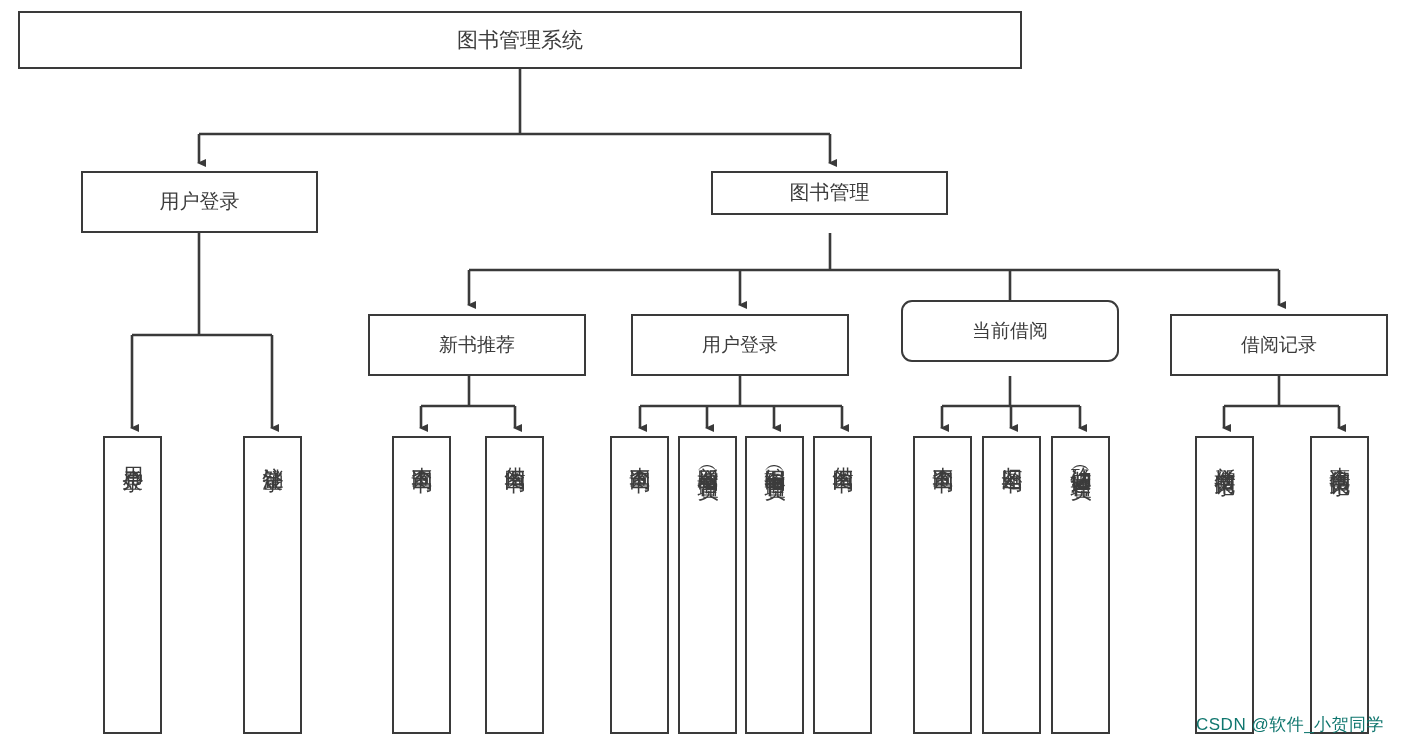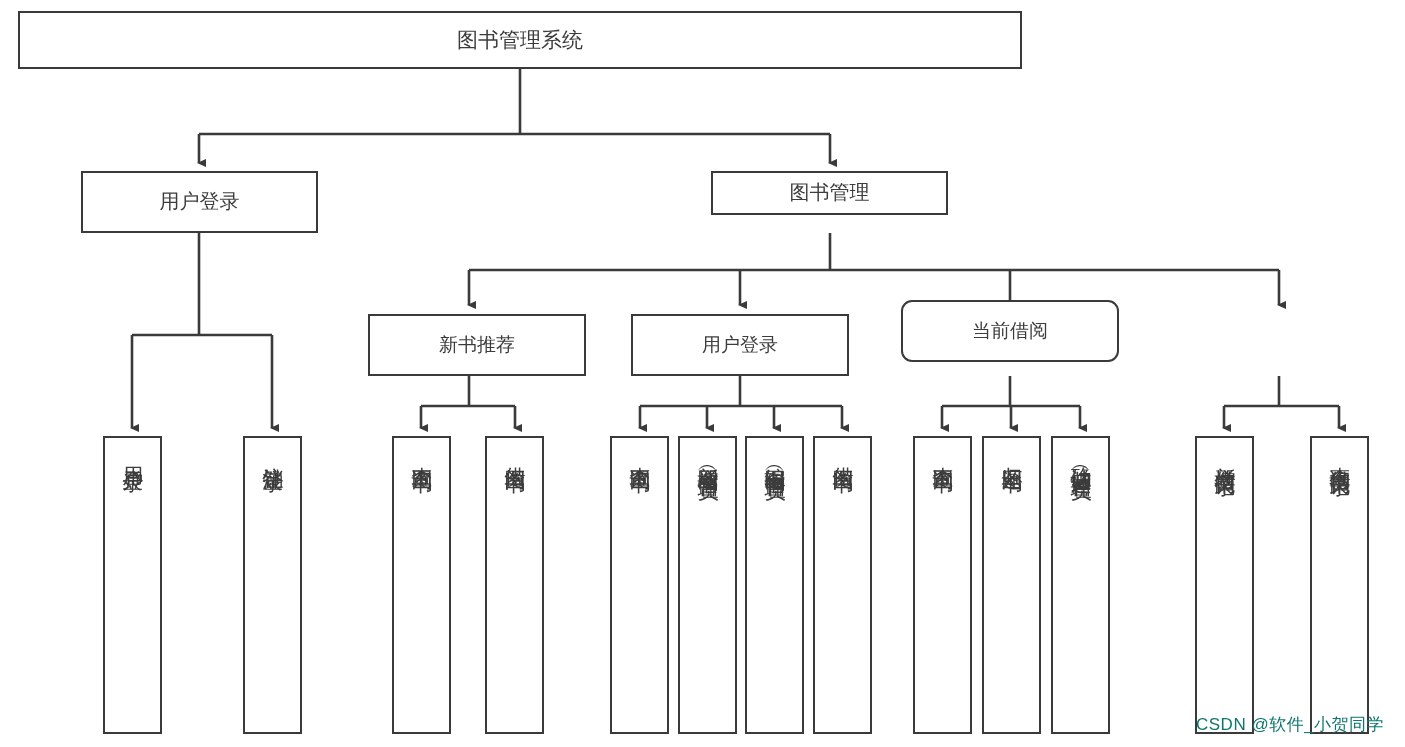--- a/index.html
+++ b/index.html
@@ -138,20 +138,23 @@
   </div>
 
   <div class="node level3" style="left:631px; top:314px; width:218px; height:62px;">
     <span>用户登录</span>
   </div>
 
   <div class="node level3" style="left:901px; top:300px; width:218px; height:62px;border-radius:11px;">
     <span>当前借阅</span>
   </div>
 
+  <div class="node level3" style="left:1170px; top:314px; width:218px; height:62px;">
+    <span>借阅记录</span>
+  </div>
 
   <div class="node leaf" style="left:103px; top:436px; width:59px; height:298px;">
     <span class="vtext">用户登录</span>
   </div>
 
   <div class="node leaf" style="left:243px; top:436px; width:59px; height:298px;">
     <span class="vtext">注销登录</span>
   </div>
 
   <div class="node leaf" style="left:392px; top:436px; width:59px; height:298px;">

